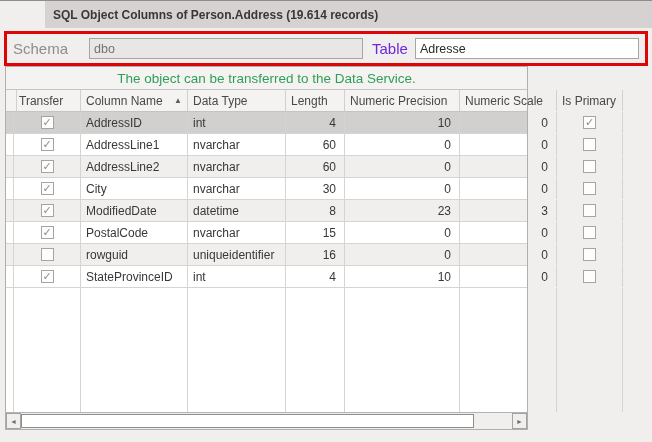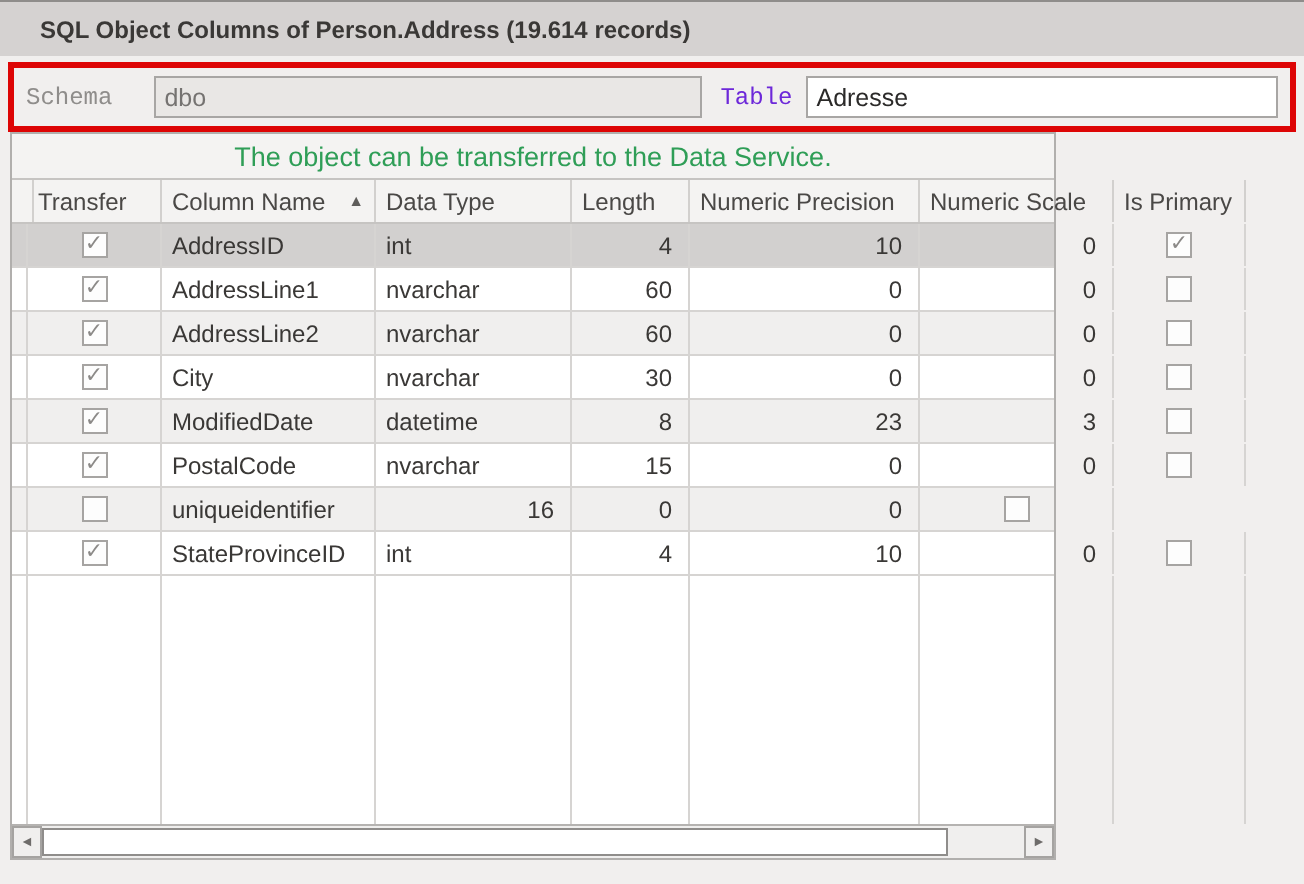--- a/index.html
+++ b/index.html
@@ -8,32 +8,32 @@
     font-family:"Liberation Sans", sans-serif;
     background:#f1efee;
     color:#3a3836;
     overflow:hidden;
     border-top:1px solid #8f8d8b;
   }
   .titlebar {
     height:27px;
     background:#d5d2d1;
     display:flex; align-items:center;
-    padding-left:20px;
-    font-size:12px; font-weight:bold; color:#3a3836;
+    padding-left:8px;
+    font-size:12px; font-weight:bold; color:#3a3836;margin-left:45px;
   }
   .redbox {
     margin:3px 4px 0 4px;
     height:35px;
     border:3px solid #dd0505;
     background:#f1efee;
     display:flex; align-items:center;
     padding:0 6px 0 6px;
   }
-  .field-label { font-size:12px; white-space:nowrap;font-family:Liberation Mono, monospace; }
+  .field-label { font-size:15px; white-space:nowrap; }
   .label-disabled { color:#8f8d8b; }
   .label-enabled { color:#6d28d9; }
   .tb {
     height:21px; border:1px solid #a8a6a4;
     font-family:"Liberation Sans", sans-serif;
     font-size:12.5px; padding:0 4px;
   }
   .tb-disabled { background:#e9e7e5; color:#757371; width:274px; margin-left:21px; }
   .tb-enabled  { background:#ffffff; color:#2b2a29; flex:1; margin-left:7px; }
   .gap-between { width:9px; }
@@ -229,20 +229,21 @@
         <div class="cell center">
           <div class="checkbox"></div>
         </div>
         <div class="cell" style="border-right: none;"></div>
       </div>
       <div class="grid-row shade">
         <div class="cell ind"></div>
         <div class="cell center">
           <div class="checkbox"></div>
         </div>
+        <div class="cell">rowguid</div>
         <div class="cell">uniqueidentifier</div>
         <div class="cell num">16</div>
         <div class="cell num">0</div>
         <div class="cell num">0</div>
         <div class="cell center">
           <div class="checkbox"></div>
         </div>
         <div class="cell" style="border-right: none;"></div>
       </div>
       <div class="grid-row white">

